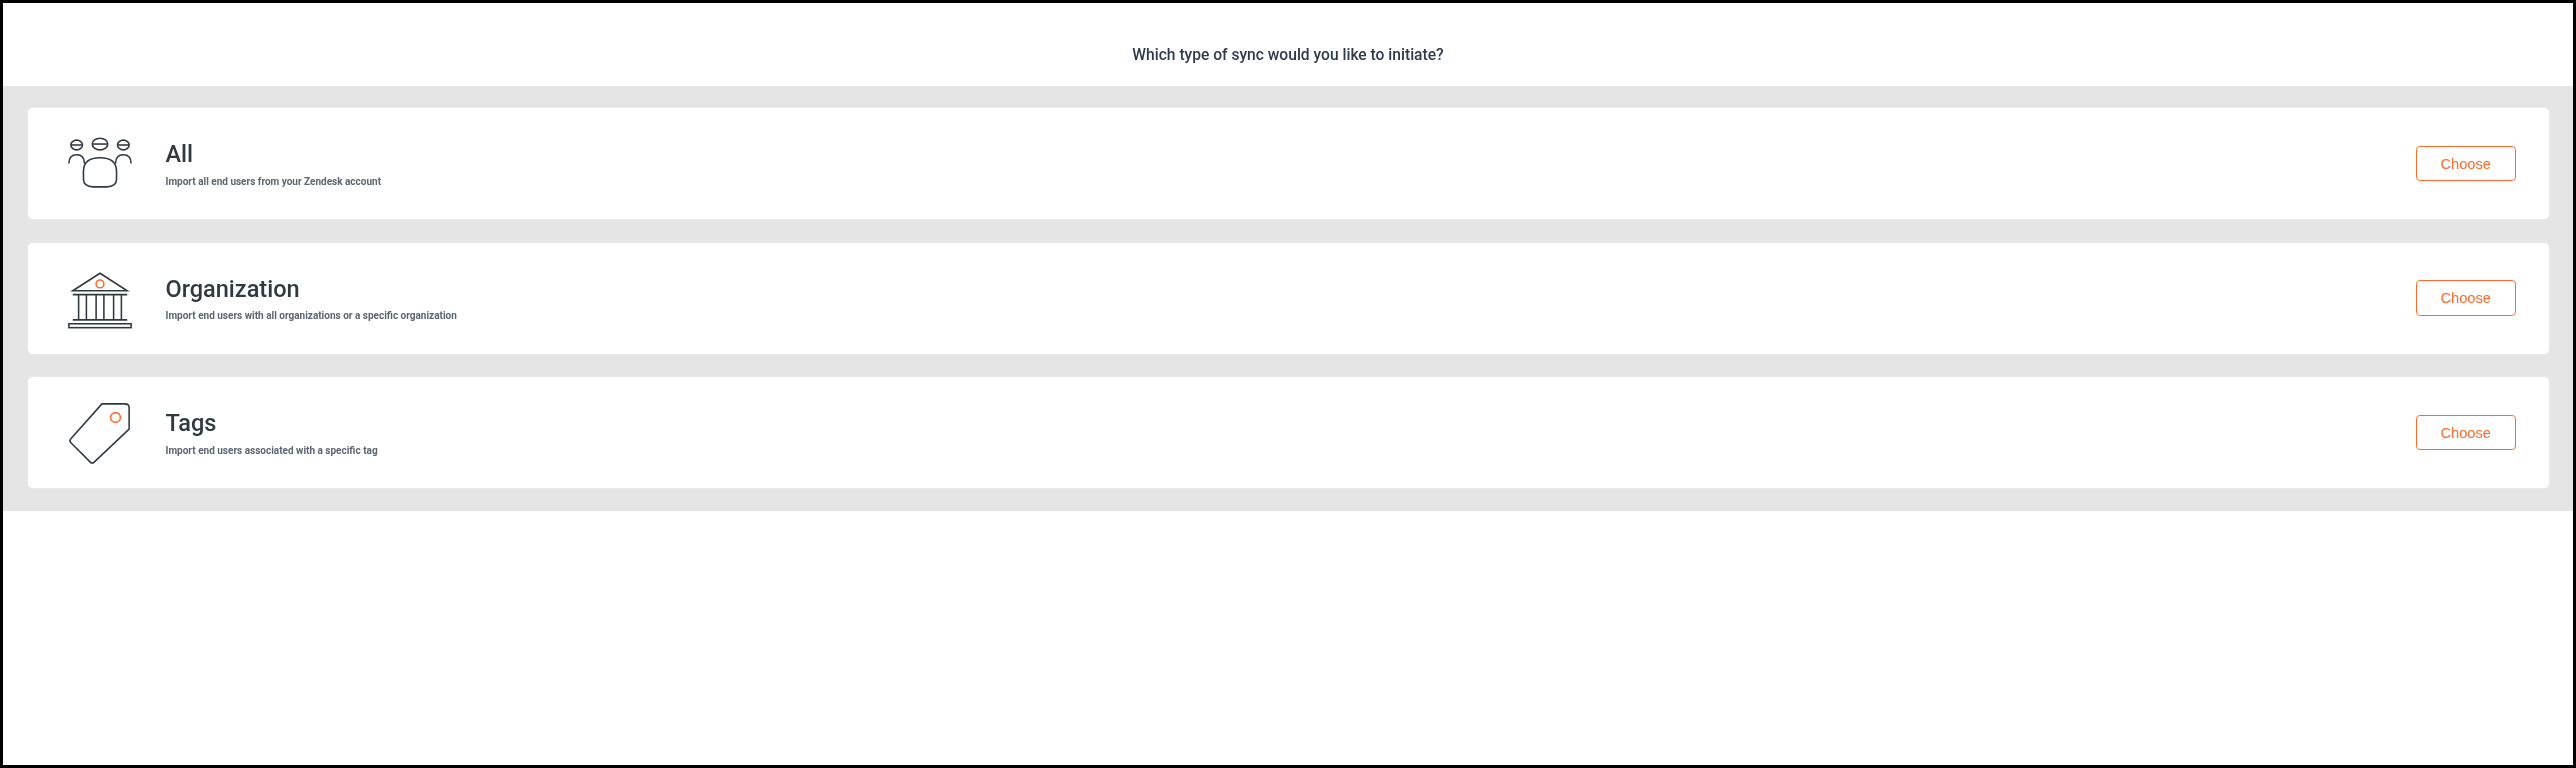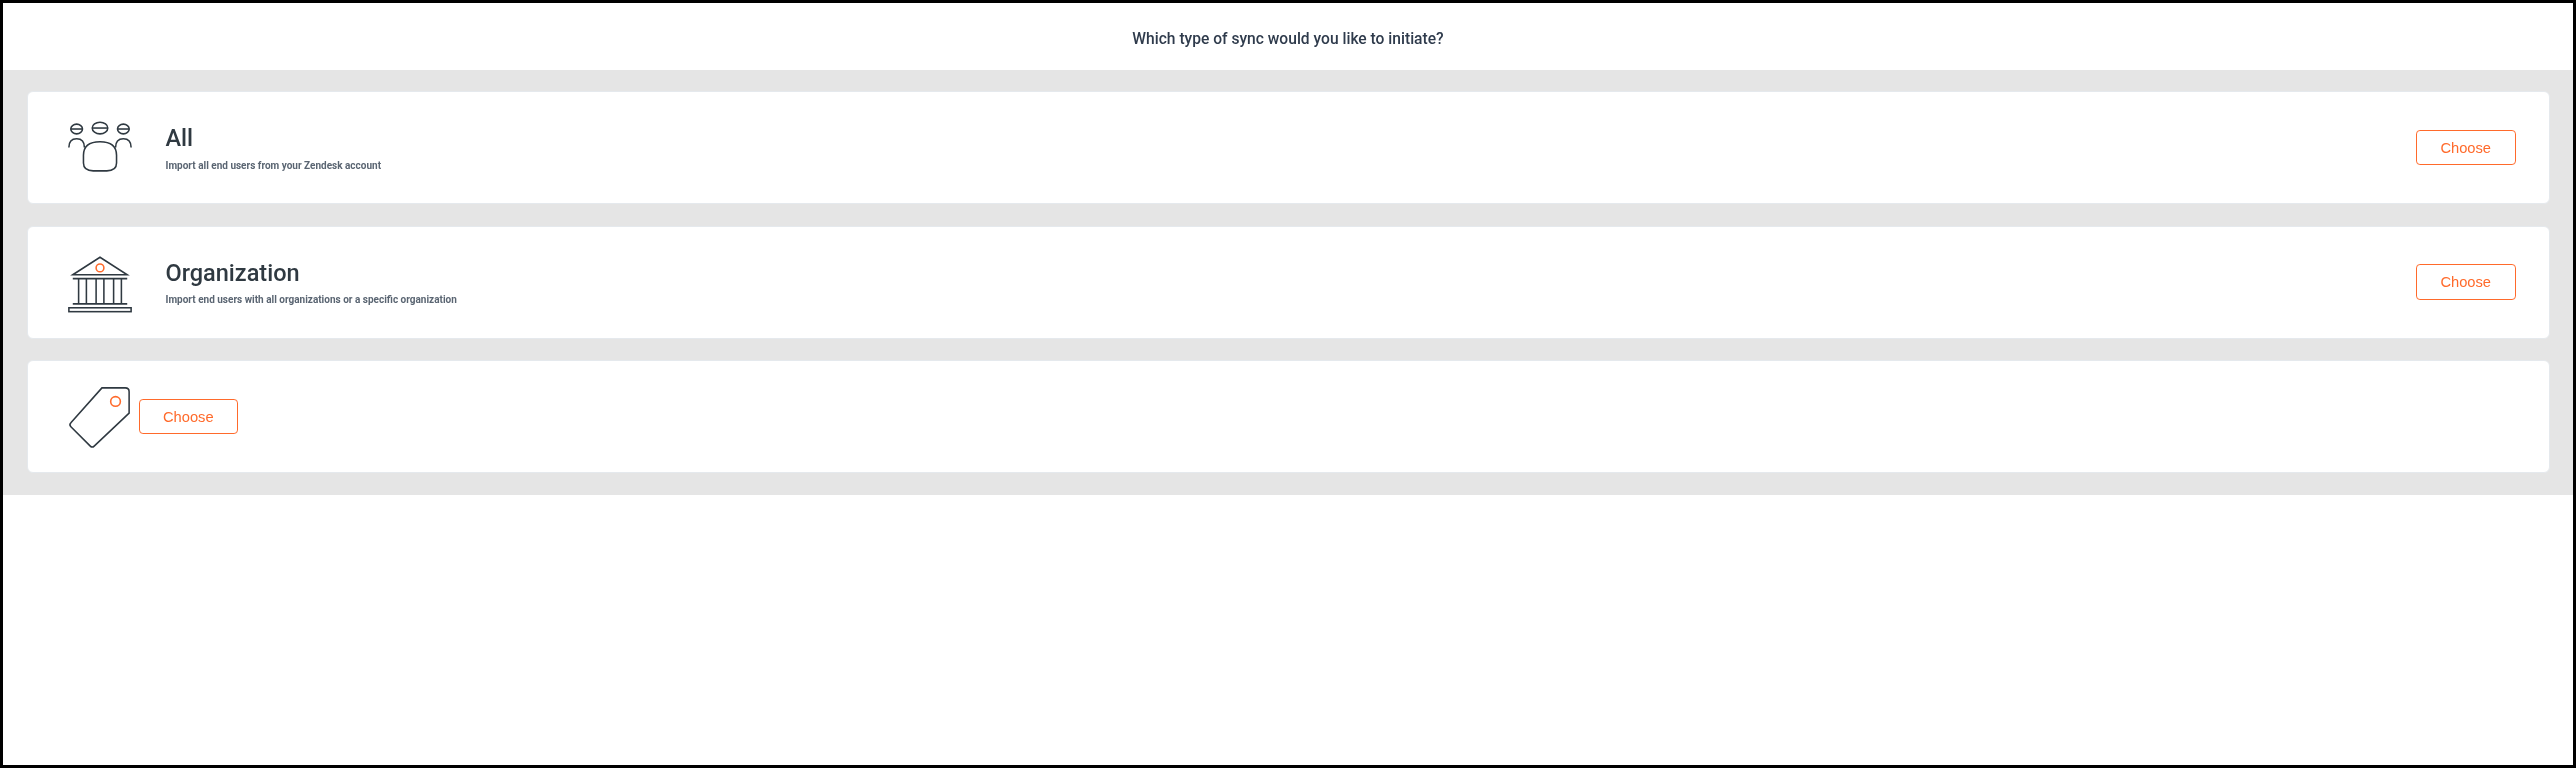--- a/index.html
+++ b/index.html
@@ -15,20 +15,21 @@
       width: 100%;
     }
     .header {
       text-align: center;
       padding: 27px 0 21.5px 0;
     }
     .header-title {
       font-size: 15.6px;
       color: #2f3b4c;
       font-weight: 500;
+      margin-top: 16px;
     }
     .content-area {
       background: #e5e5e5;
       padding: 21.5px 23.5px;
     }
     .option-card {
       background: #ffffff;
       border: 1px solid #e5e9ed;
       border-radius: 5.9px;
       display: flex;
@@ -136,17 +137,21 @@
     <button class="choose-btn">Choose</button>
   </div>
 
   <div class="option-card">
     <div class="icon-wrapper">
       <svg width="70" height="66" viewBox="0 0 72 68" fill="none" stroke="#2f3941" stroke-width="1.6">
         <path d="M 38 4 L 62 4 Q 66 4 66 8 L 66 30 L 30 64 Q 28 66 26 64 L 6 44 Q 4 42 6 40 L 38 4 Z" fill="none"></path>
         <circle cx="52" cy="18" r="5" fill="none" stroke="#ff6a2b"></circle>
       </svg>
     </div>
+    <div class="option-text">
+      <div class="option-title">Tags</div>
+      <div class="option-description">Import end users associated with a specific tag</div>
+    </div>
     <button class="choose-btn">Choose</button>
   </div>
 
 </div>
 
 
 </body></html>

